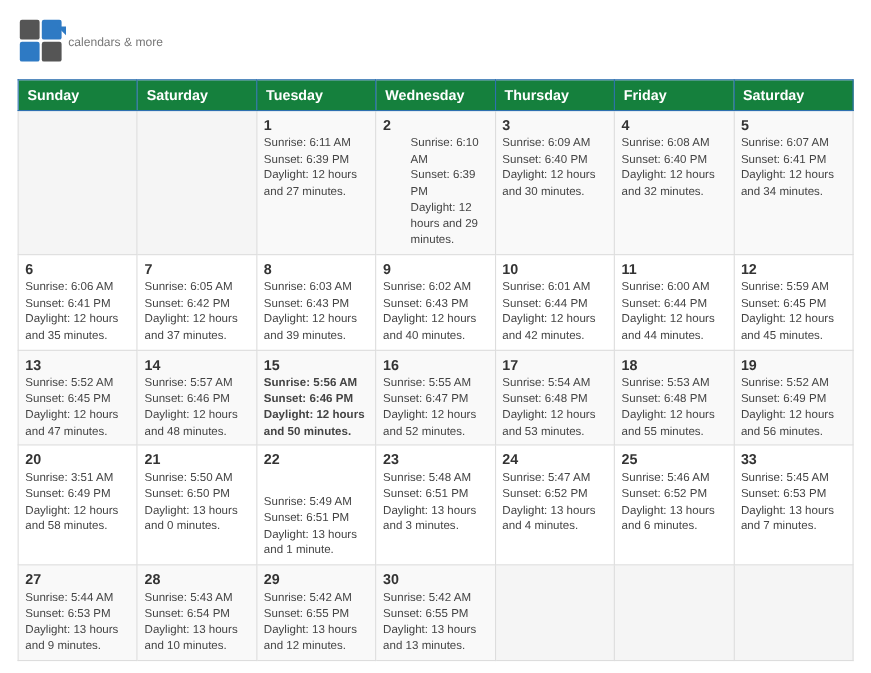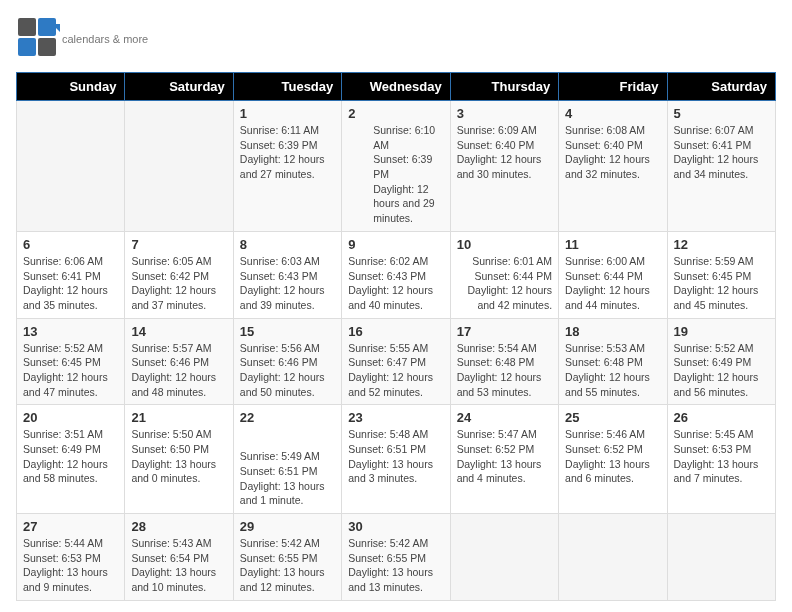--- a/index.html
+++ b/index.html
@@ -32,23 +32,23 @@
     .location-title {
       font-size: 16px;
       color: #555;
     }
     .calendar {
       width: 100%;
       border-collapse: collapse;
       border: 1px solid #ccc;
     }
     .calendar th {
-      background-color: #000000;
+      background-color: #15803d;
       color: #fff;
-      text-align: right;
+      text-align: left;
       padding: 6px 8px;
       font-size: 13px;
       border: 1px solid #2e70b0;
     }
     .calendar td {
       vertical-align: top;
       padding: 5px 6px;
       border: 1px solid #ddd;
       width: calc(100% / 7);
       min-height: 80px;
@@ -174,21 +174,21 @@
 Daylight: 12 hours and 39 minutes.</div>
         </td>
         <td>
           <span class="day-number">9</span>
           <div class="day-info" style="white-space: pre-line;">Sunrise: 6:02 AM
 Sunset: 6:43 PM
 Daylight: 12 hours and 40 minutes.</div>
         </td>
         <td>
           <span class="day-number">10</span>
-          <div class="day-info" style="white-space: pre-line; text-align: right;">Sunrise: 6:01 AM
+          <div class="day-info" style="white-space: pre-line;">Sunrise: 6:01 AM
 Sunset: 6:44 PM
 Daylight: 12 hours and 42 minutes.</div>
         </td>
         <td>
           <span class="day-number">11</span>
           <div class="day-info" style="white-space: pre-line;">Sunrise: 6:00 AM
 Sunset: 6:44 PM
 Daylight: 12 hours and 44 minutes.</div>
         </td>
         <td>
@@ -206,21 +206,21 @@
 Daylight: 12 hours and 47 minutes.</div>
         </td>
         <td>
           <span class="day-number">14</span>
           <div class="day-info" style="white-space: pre-line;">Sunrise: 5:57 AM
 Sunset: 6:46 PM
 Daylight: 12 hours and 48 minutes.</div>
         </td>
         <td>
           <span class="day-number">15</span>
-          <div class="day-info" style="white-space: pre-line;">Sunrise: 5:56 AM
+          <div class="day-info" style="white-space: pre-line; font-weight: bold;">Sunrise: 5:56 AM
 Sunset: 6:46 PM
 Daylight: 12 hours and 50 minutes.</div>
         </td>
         <td>
           <span class="day-number">16</span>
           <div class="day-info" style="white-space: pre-line;">Sunrise: 5:55 AM
 Sunset: 6:47 PM
 Daylight: 12 hours and 52 minutes.</div>
         </td>
         <td>
@@ -273,21 +273,21 @@
 Sunset: 6:52 PM
 Daylight: 13 hours and 4 minutes.</div>
         </td>
         <td>
           <span class="day-number">25</span>
           <div class="day-info" style="white-space: pre-line;">Sunrise: 5:46 AM
 Sunset: 6:52 PM
 Daylight: 13 hours and 6 minutes.</div>
         </td>
         <td>
-          <span class="day-number">26</span>
+          <span class="day-number">33</span>
           <div class="day-info" style="white-space: pre-line;">Sunrise: 5:45 AM
 Sunset: 6:53 PM
 Daylight: 13 hours and 7 minutes.</div>
         </td>
       </tr>
       <tr>
         <td>
           <span class="day-number">27</span>
           <div class="day-info" style="white-space: pre-line;">Sunrise: 5:44 AM
 Sunset: 6:53 PM

